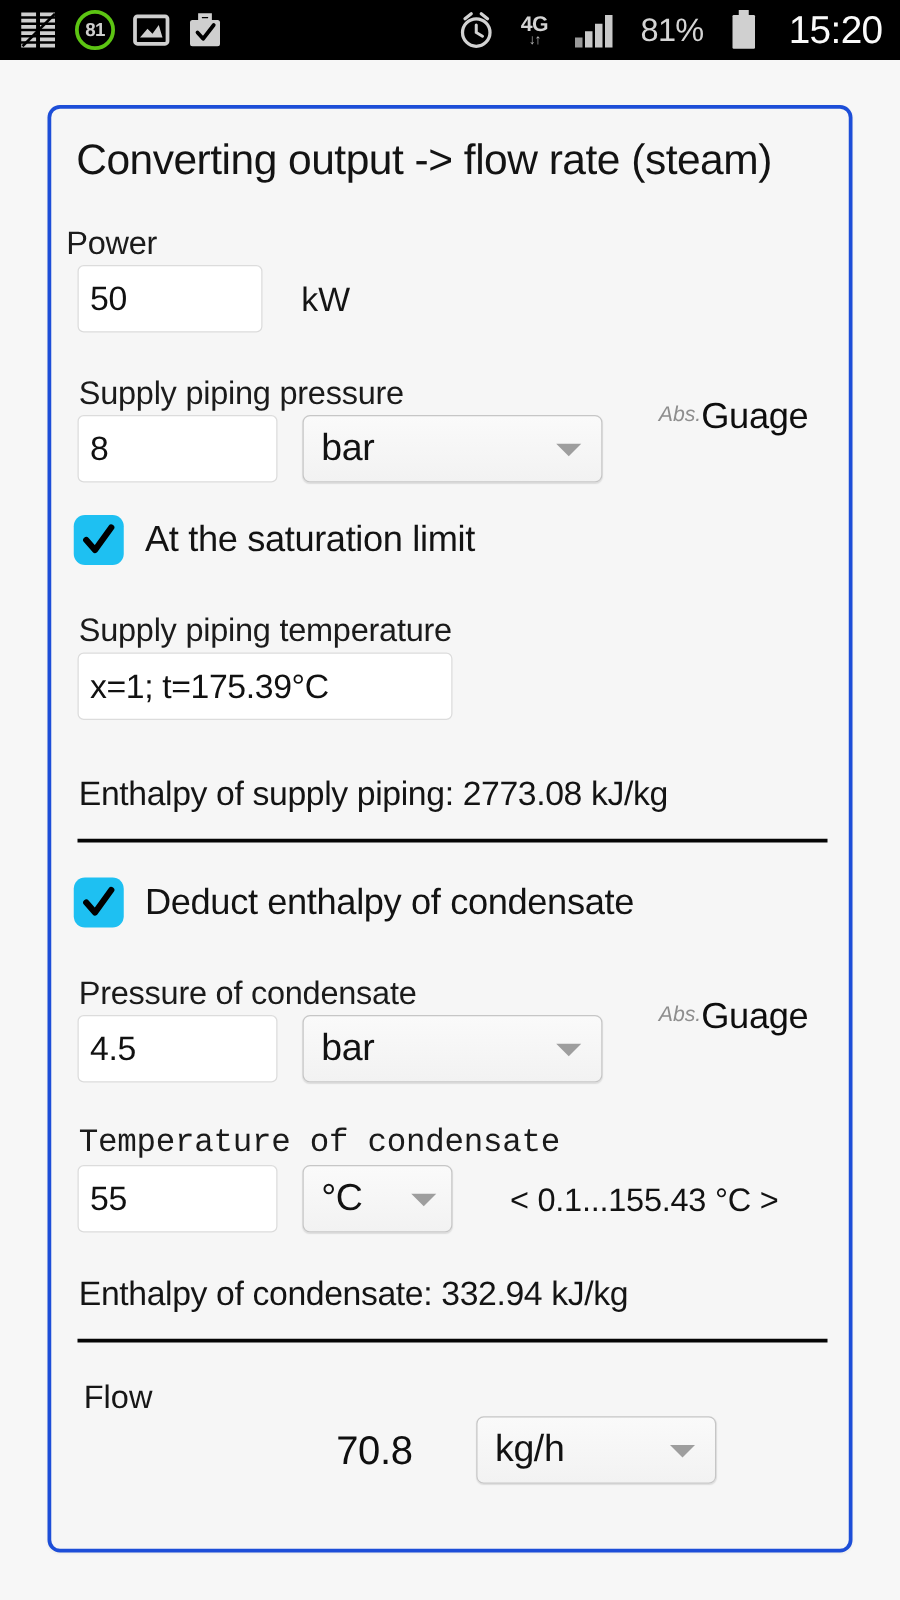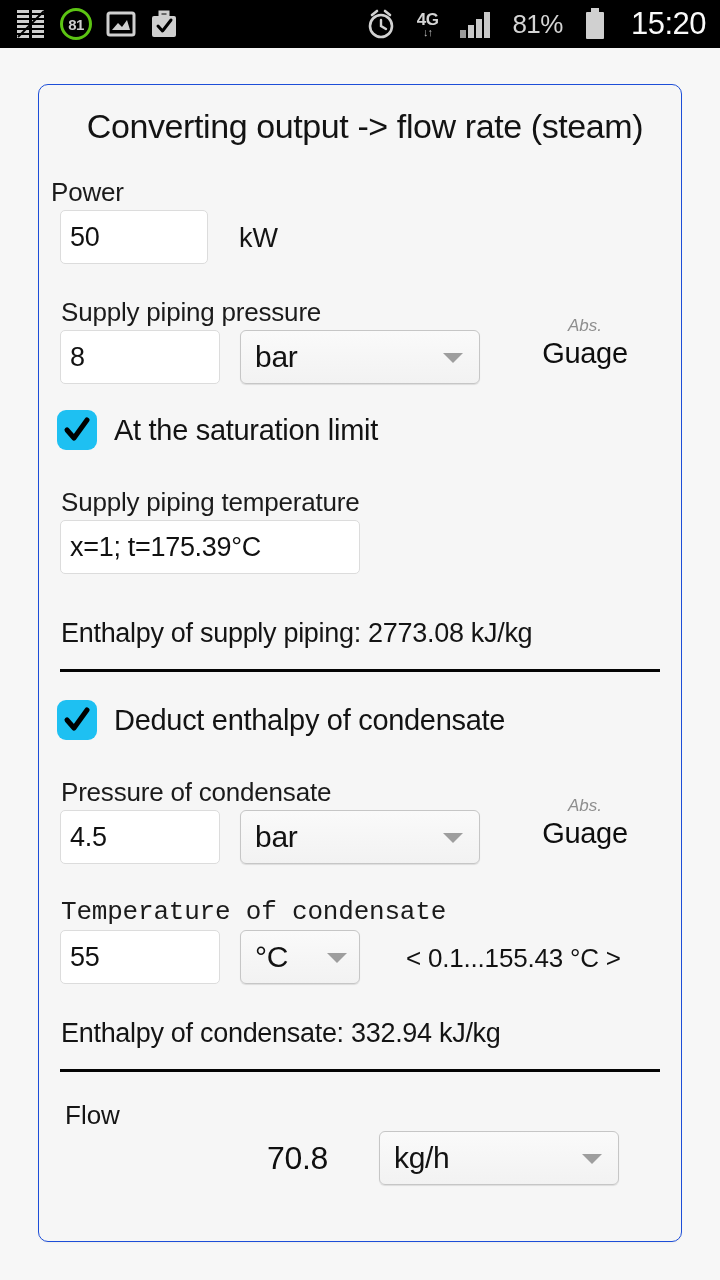--- a/index.html
+++ b/index.html
@@ -59,24 +59,23 @@
   #net-type .arrows { font-size: 11px; color: #bdbdbd; margin-top: -1px; letter-spacing: -1px;}
 
   
   #card {
     position: absolute;
     left: 38px;
     top: 84px;
     width: 644px;
     height: 1158px;
     background: #f6f6f6;
-    border: 1px solid #1d4ed8;
+    border: 3px solid #1d4ed8;
     border-radius: 10px;
     box-shadow: 0 1px 2px rgba(0,0,0,0.045);
-    text-align: center;
   }
 
   #page-title {
     position: absolute;
     left: 20px; top: 22px;
     width: 612px;
     font-size: 34px;
     color: #131313;
     white-space: nowrap;
     letter-spacing: -0.4px;
@@ -122,21 +121,21 @@
     top: 50%;
     margin-top: -4px;
     width: 0; height: 0;
     border-left: 10px solid transparent;
     border-right: 10px solid transparent;
     border-top: 10px solid #9e9e9e;
   }
 
   .abs-gauge {
     display: flex;
-    flex-direction: column;
+    flex-direction: row;
     align-items: center;
     line-height: 1;
   }
   .abs-gauge .abs {
     font-size: 17px;
     font-style: italic;
     color: #8e8e8e;
     margin-bottom: 5px;
   }
   .abs-gauge .gauge {
@@ -337,18 +336,18 @@
     <span class="caret" style="right:12px;"></span>
   </div>
   <div class="range-text" style="position:absolute; left:367px; top:858px;">&lt; 0.1...155.43 °C &gt;</div>
 
   <div class="result-text" style="position:absolute; left:22px; top:933px;">Enthalpy of condensate: 332.94 kJ/kg</div>
 
   <div class="divider" style="position:absolute; left:21px; top:984px; width:600px;"></div>
 
   <div id="flow-label" style="position:absolute; left:26px; top:1015px;">Flow</div>
   <div id="flow-value" style="position:absolute; left:228px; top:1055px;">70.8</div>
-  <div class="spinner" style="position:absolute; left:340px; top:1046px; width:240px;">
+  <div class="spinner" style="position:absolute; left:340px; top:1046px; width:192px;">
     <span>kg/h</span>
     <span class="caret"></span>
   </div>
 
 </div>
 
 </body></html>

